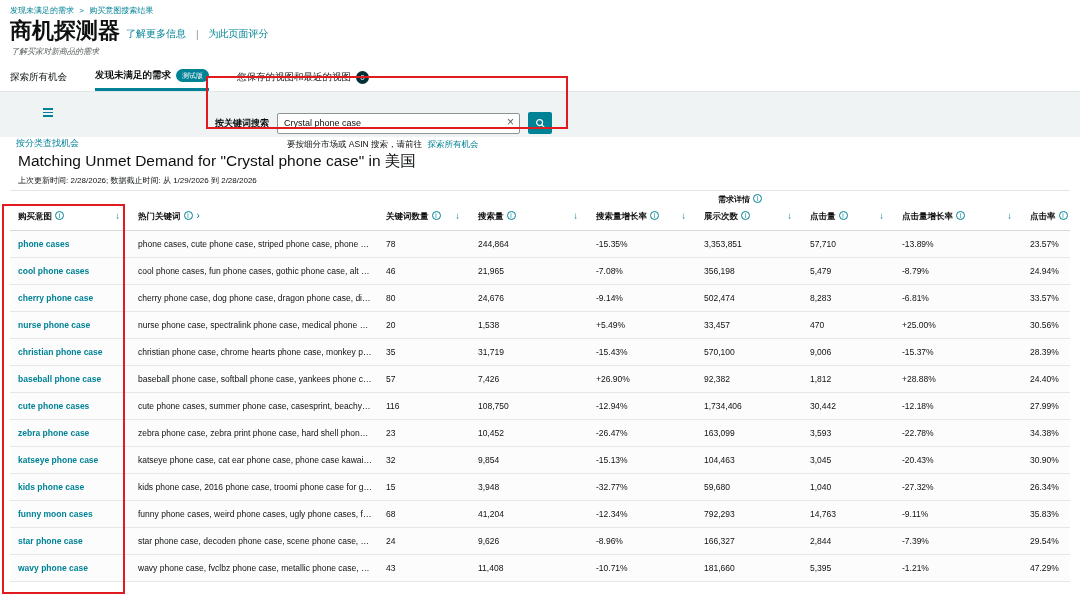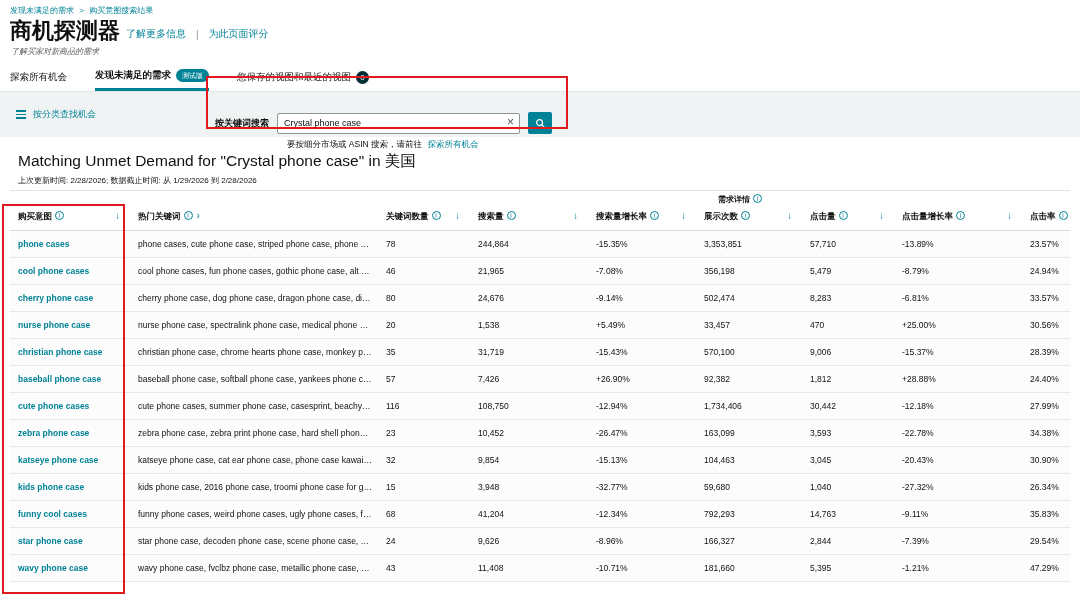--- a/index.html
+++ b/index.html
@@ -27,21 +27,21 @@
   .subtitle { padding: 2px 0 0 11px; font-size: 8px; font-style: italic; color: #565959; }
 
   .tabs { display: flex; gap: 28px; padding: 12px 0 0 10px; font-size: 9.5px; }
   .tab { display: flex; align-items: center; gap: 5px; padding-bottom: 6px; color: #0f1111; cursor: pointer; }
   .tab.active { font-weight: 700; border-bottom: 3px solid var(--accent, #008296); }
   .beta-badge { background: var(--accent, #008296); color: #fff; font-size: 7px; font-weight: 400; padding: 1.5px 6px; border-radius: 8px; }
   .count-badge { background: var(--badge-dark, #002f36); color: #fff; width: 13px; height: 13px; border-radius: 50%; font-size: 8px; display: inline-flex; align-items: center; justify-content: center; font-weight: 400; }
 
   
   .filter-bar { height: 46px; background: var(--bar-bg, #f0f3f3); border-top: 1px solid #e3e6e6; position: relative; }
-  .category-btn { position: absolute; left: 16px; top: 16px; display: flex; align-items: center; gap: 7px; color: var(--accent, #008296); font-size: 9px; cursor: pointer; }
+  .category-btn { position: absolute; left: 16px; top: 16px; display: flex; align-items: center; gap: 20px; color: var(--accent, #008296); font-size: 9px; cursor: pointer; flex-direction: column; }
   .hamburger { display: inline-flex; flex-direction: column; gap: 2px; }
   .hamburger i { display: block; width: 10px; height: 1.6px; background: var(--accent, #008296); }
 
   .search-area { position: absolute; left: 215px; top: 20px; }
   .search-row { display: flex; align-items: center; gap: 8px; }
   .search-label { font-size: 9px; font-weight: 700; color: #0f1111; }
   .search-input-wrap { position: relative; }
   .search-input-wrap input {
     width: 243px; height: 21px; font-size: 9px; padding: 0 20px 0 6px;
     border: 1px solid #8d9696; border-radius: 2px; background: #fff; color: #0f1111;
@@ -291,21 +291,21 @@
           <td>kids phone case, 2016 phone case, troomi phone case for girls, cinnamon ro...</td>
           <td>15</td>
           <td>3,948</td>
           <td>-32.77%</td>
           <td>59,680</td>
           <td>1,040</td>
           <td>-27.32%</td>
           <td>26.34%</td>
         </tr>
         <tr>
-          <td><a class="intent-link">funny cool cases</a></td>
+          <td><a class="intent-link">funny moon cases</a></td>
           <td>funny phone cases, weird phone cases, ugly phone cases, fish phone case, p...</td>
           <td>68</td>
           <td>41,204</td>
           <td>-12.34%</td>
           <td>792,293</td>
           <td>14,763</td>
           <td>-9.11%</td>
           <td>35.83%</td>
         </tr>
         <tr>

